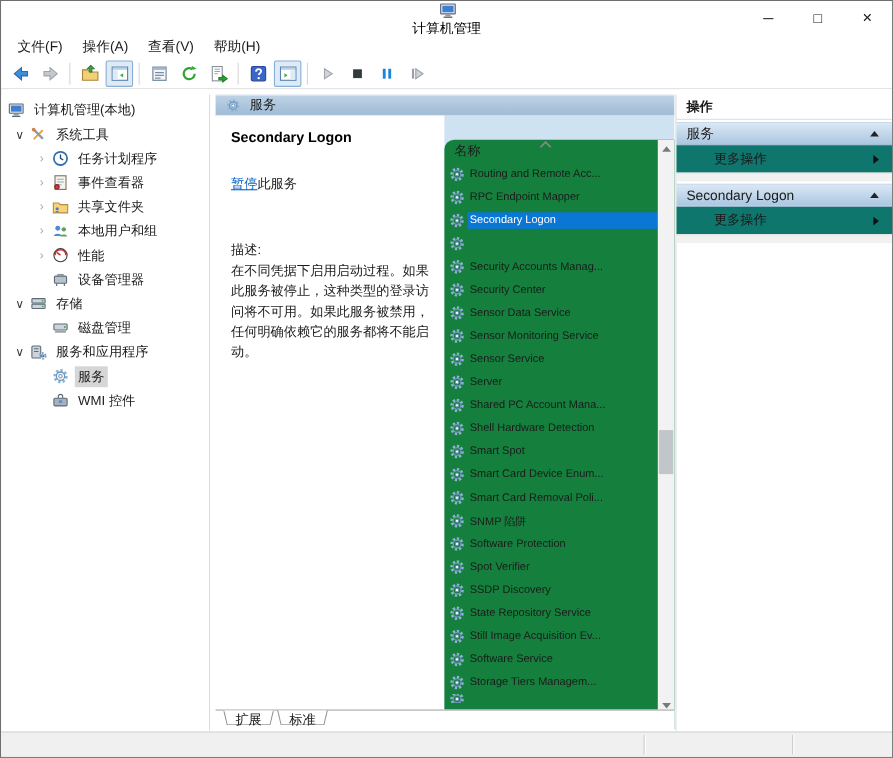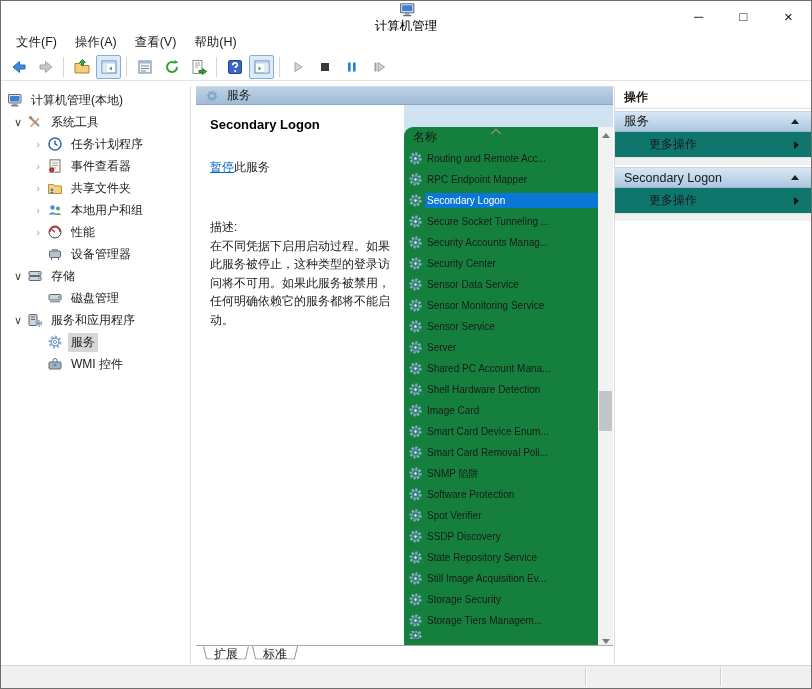--- a/index.html
+++ b/index.html
@@ -561,21 +561,20 @@
               </span>
               <span class="l-lbl">Secondary Logon</span>
             </div>
 
             <div class="list-row">
               <span class="g-ic">
                 <svg viewBox="0 0 16 16">
                   <use href="#gear-icon"></use>
                 </svg>
               </span>
-              <span class="l-lbl">Secure Socket Tunneling ...</span>
             </div>
 
             <div class="list-row">
               <span class="g-ic">
                 <svg viewBox="0 0 16 16">
                   <use href="#gear-icon"></use>
                 </svg>
               </span>
               <span class="l-lbl">Security Accounts Manag...</span>
             </div>
@@ -642,21 +641,21 @@
               </span>
               <span class="l-lbl">Shell Hardware Detection</span>
             </div>
 
             <div class="list-row">
               <span class="g-ic">
                 <svg viewBox="0 0 16 16">
                   <use href="#gear-icon"></use>
                 </svg>
               </span>
-              <span class="l-lbl">Image Card</span>
+              <span class="l-lbl">Smart Spot</span>
             </div>
 
             <div class="list-row">
               <span class="g-ic">
                 <svg viewBox="0 0 16 16">
                   <use href="#gear-icon"></use>
                 </svg>
               </span>
               <span class="l-lbl">Smart Card Device Enum...</span>
             </div>
@@ -723,21 +722,21 @@
               </span>
               <span class="l-lbl">Still Image Acquisition Ev...</span>
             </div>
 
             <div class="list-row">
               <span class="g-ic">
                 <svg viewBox="0 0 16 16">
                   <use href="#gear-icon"></use>
                 </svg>
               </span>
-              <span class="l-lbl">Storage Security</span>
+              <span class="l-lbl">Software Service</span>
             </div>
 
             <div class="list-row">
               <span class="g-ic">
                 <svg viewBox="0 0 16 16">
                   <use href="#gear-icon"></use>
                 </svg>
               </span>
               <span class="l-lbl">Storage Tiers Managem...</span>
             </div>

